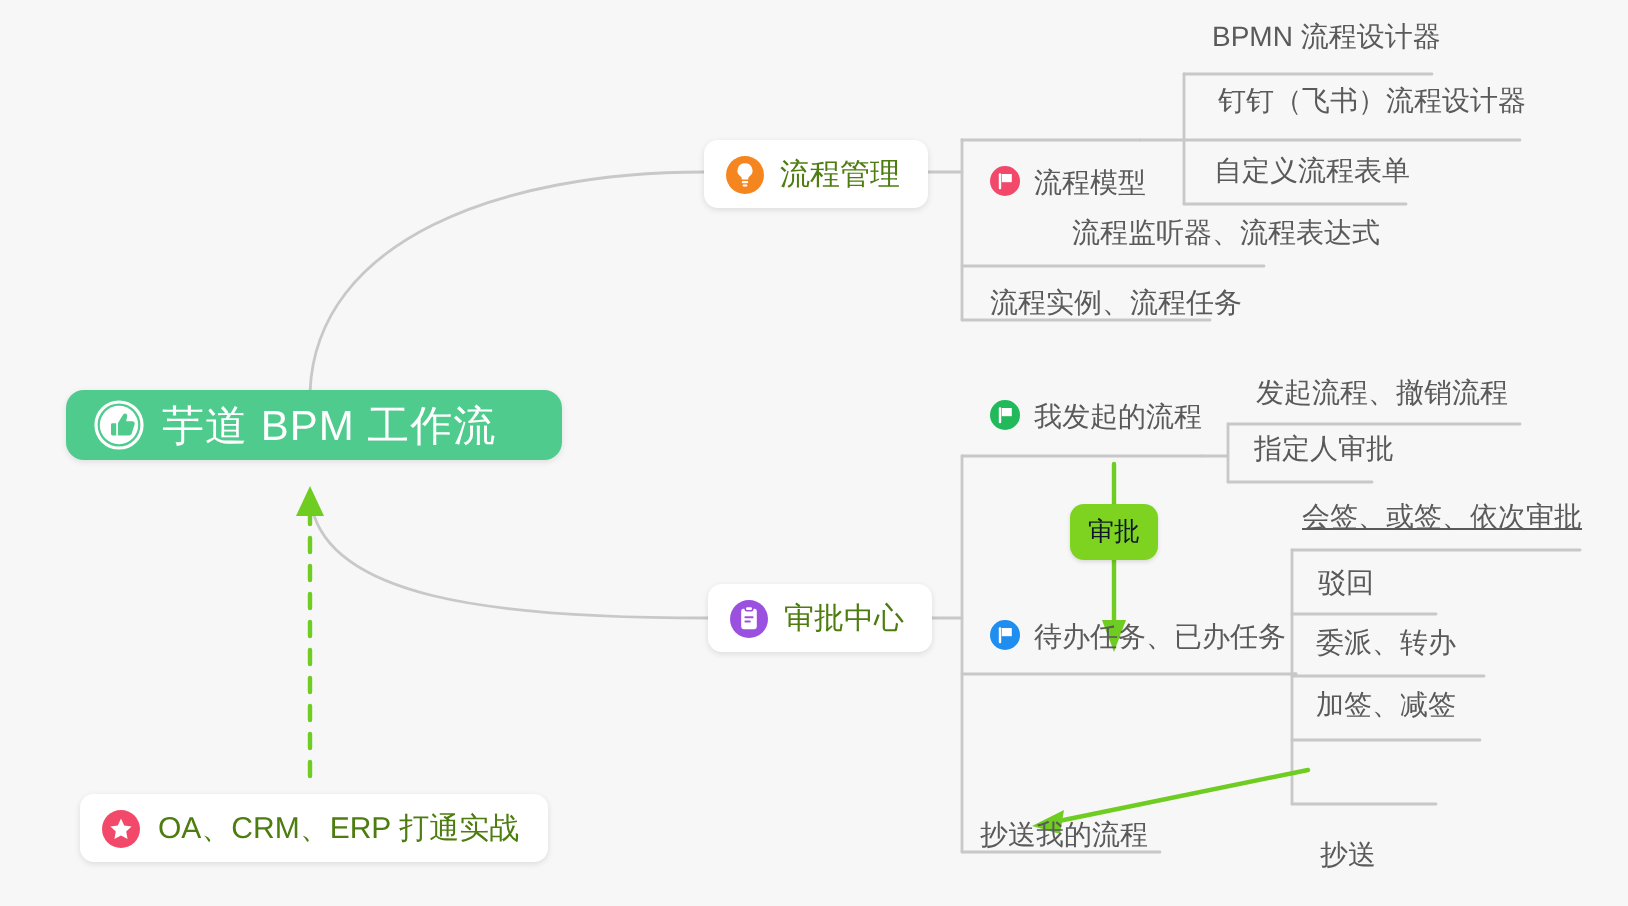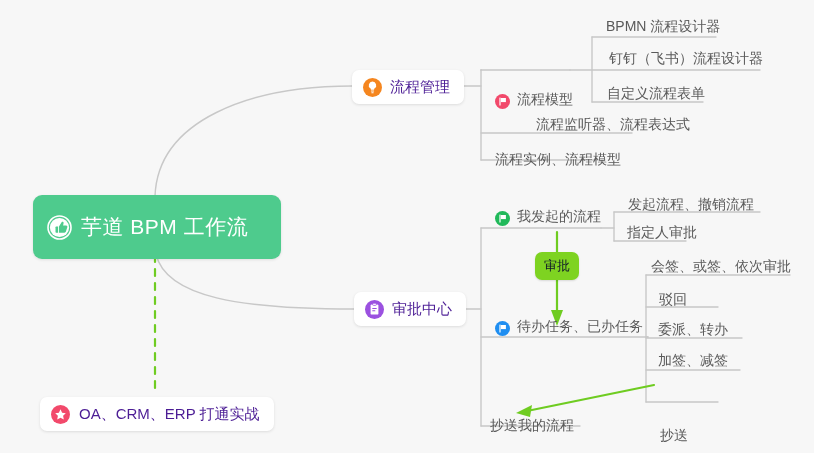--- a/index.html
+++ b/index.html
@@ -11,52 +11,52 @@
     position:relative;
     color:#4a4a4a;
   }
   #canvas{position:absolute;inset:0;width:814px;height:453px;}
   #svg-links{position:absolute;left:0;top:0;width:814px;height:453px;pointer-events:none;}
 
   .node{position:absolute;box-sizing:border-box;white-space:nowrap;}
 
   
   .root{
-    left:33px;top:195px;width:248px;height:64px;
+    left:33px;top:195px;width:248px;height:35px;
     background:#4ecb8d;
     border-radius:9px;
     display:flex;align-items:center;
     padding-left:14px;
     box-shadow:0 1px 3px rgba(0,0,0,.10);
   }
   .root .label{
     color:#ffffff;font-size:21px;letter-spacing:.5px;margin-left:9px;
   }
 
   
   .card{
     background:#ffffff;
     border-radius:7px;
     box-shadow:0 1px 3px rgba(0,0,0,.11);
     display:flex;align-items:center;
     padding:0 14px 0 11px;
     height:34px;
     font-size:15px;
-    color:#4c1d95;
+    color:#4d7c0f;
   }
   .card .label{margin-left:8px;}
 
   #node-liucheng-guanli{left:352px;top:70px;}
   #node-shenpi-zhongxin{left:354px;top:292px;}
   #node-oa-crm-erp{left:40px;top:397px;}
   #node-oa-crm-erp .label{margin-left:9px;font-size:15px;}
 
   
   .topic{
-    display:flex;align-items:flex-end;
+    display:flex;align-items:flex-start;
     font-size:14px;color:#5a5a5a;
     height:26px;
     padding:0 6px;
   }
   .topic .label{margin-left:7px;}
   .topic.noicon .label{margin-left:0;}
 
   
   .badge{
     left:535px;top:252px;
@@ -83,21 +83,21 @@
   #t-bpmn{left:600px;top:10px;}
   #t-dingding{left:603px;top:42px;}
   #t-zidingyi{left:601px;top:77px;}
   #t-jiantingqi{left:489px;top:108px;margin-left:41px;}
   #t-shili{left:489px;top:143px;}
 
   #t-wofaqi{left:489px;top:200px;}
   #t-faqi-chexiao{left:622px;top:188px;}
   #t-zhidingren{left:621px;top:216px;}
   #t-daiban{left:489px;top:310px;}
-  #t-huiqian{left:645px;top:250px;}
+  #t-huiqian{left:645px;top:250px;text-decoration:underline;}
   #t-bohui{left:653px;top:283px;}
   #t-weipai{left:652px;top:313px;}
   #t-jiaqian{left:652px;top:344px;}
   #t-chaosong{left:654px;top:377px;margin-top:42px;}
   #t-chaosong-wode{left:484px;top:409px;}
 </style>
 </head>
 <body>
 
 <div id="canvas">
@@ -220,21 +220,21 @@
     <span class="label">钉钉（飞书）流程设计器</span>
   </div>
   <div class="node topic noicon" id="t-zidingyi">
     <span class="label">自定义流程表单</span>
   </div>
 
   <div class="node topic noicon" id="t-jiantingqi">
     <span class="label">流程监听器、流程表达式</span>
   </div>
   <div class="node topic noicon" id="t-shili">
-    <span class="label">流程实例、流程模型</span>
+    <span class="label">流程实例、流程任务</span>
   </div>
 
   <div class="node topic" id="t-wofaqi">
     <span class="ricon sm">
       <svg width="15" height="15" viewBox="0 0 15 15">
         <circle cx="7.5" cy="7.5" r="7.5" fill="#21b95a"></circle>
         <rect x="4.4" y="3.6" width="1.2" height="8.0" rx=".5" fill="#ffffff"></rect>
         <path d="M5.9 4.0h5.0v4.1H5.9z" fill="#ffffff"></path>
       </svg>
     </span>

